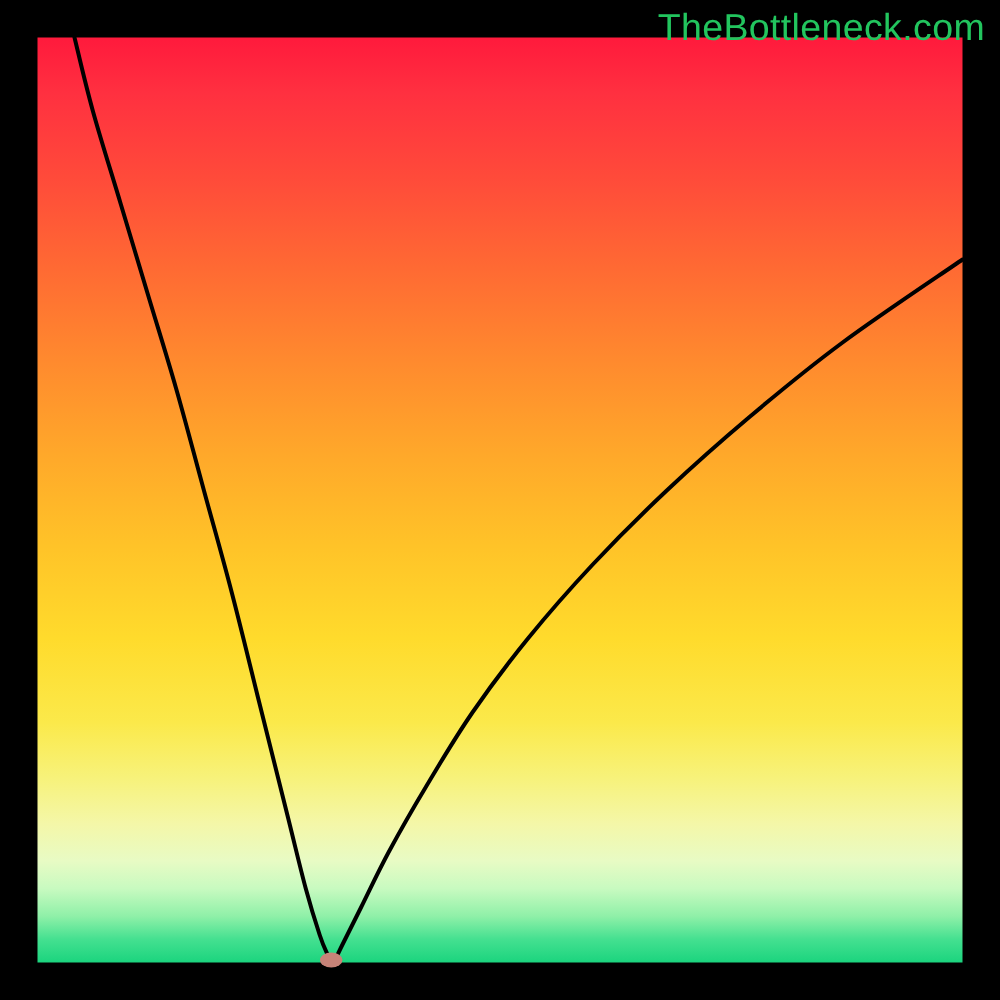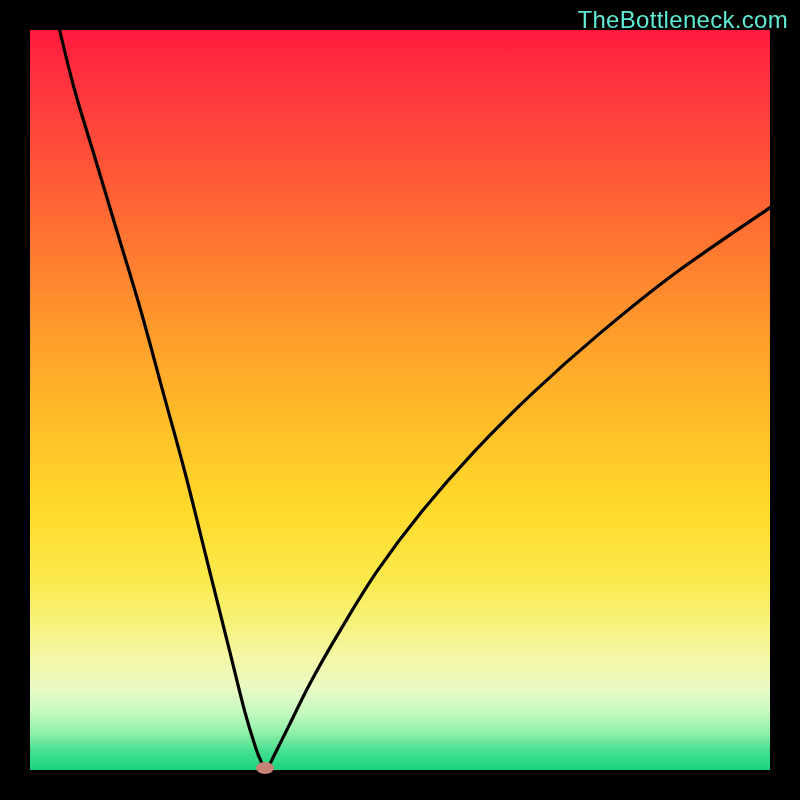--- a/index.html
+++ b/index.html
@@ -8,22 +8,22 @@
     height: 800px;
     background: #000;
     position: relative;
     font-family: Arial, sans-serif;
     overflow: hidden;
   }
   .watermark {
     position: absolute;
     top: 6px;
     right: 12px;
-    color: #5eead4;
-    font-size: 24px;
+    color: #22c55e;
+    font-size: 30px;
     font-weight: 500;
     letter-spacing: 0.3px;
     z-index: 10;
   }
   .plot-area {
     position: absolute;
     left: 30px;
     top: 30px;
     width: 740px;
     height: 740px;

